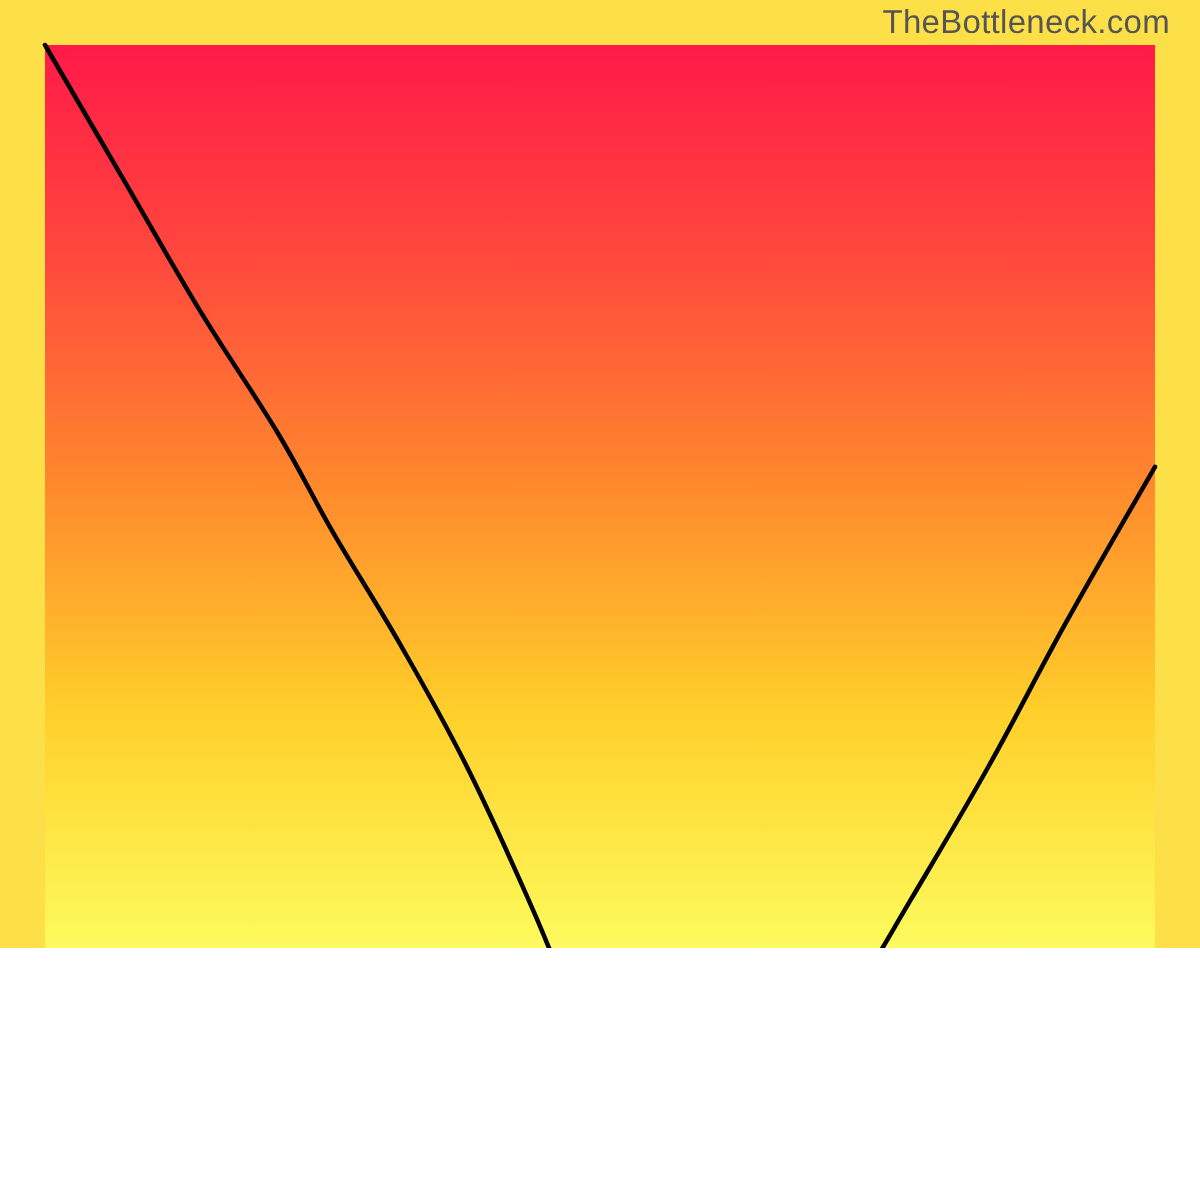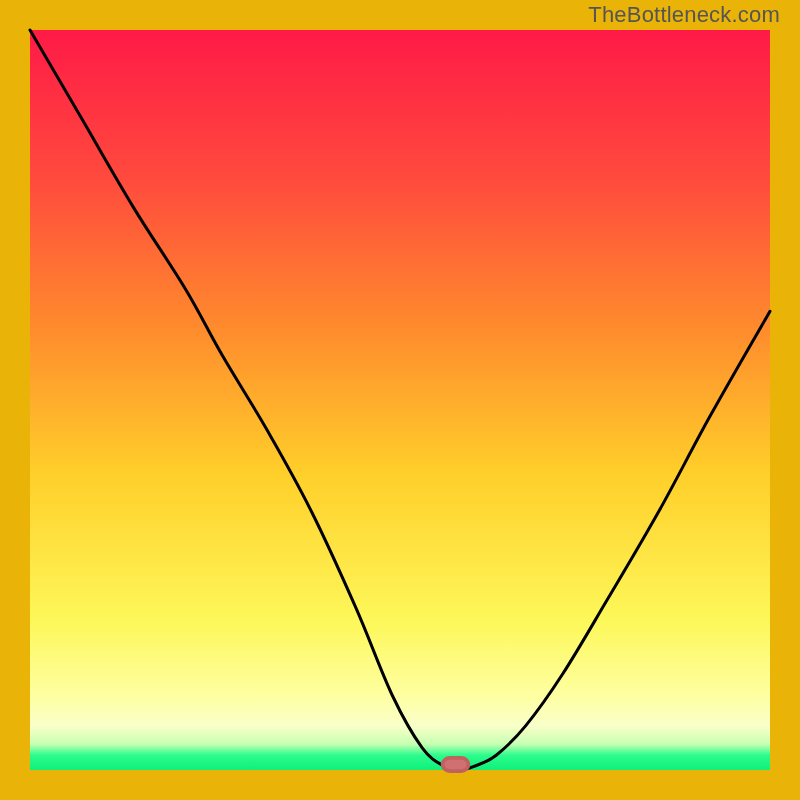--- a/index.html
+++ b/index.html
@@ -4,22 +4,22 @@
 <style>
   body {
     margin: 0;
     padding: 0;
     background: #fff;
     font-family: Arial, Helvetica, sans-serif;
   }
   .chart-frame {
     position: relative;
     width: 800px;
-    height: 800px;
-    background: #eab308;
+    height: 632px;
+    background: #fde047;
     box-sizing: border-box;
   }
   .watermark {
     position: absolute;
     top: 2px;
     right: 20px;
     color: #555;
     font-size: 22px;
     font-weight: 500;
     letter-spacing: 0.2px;

